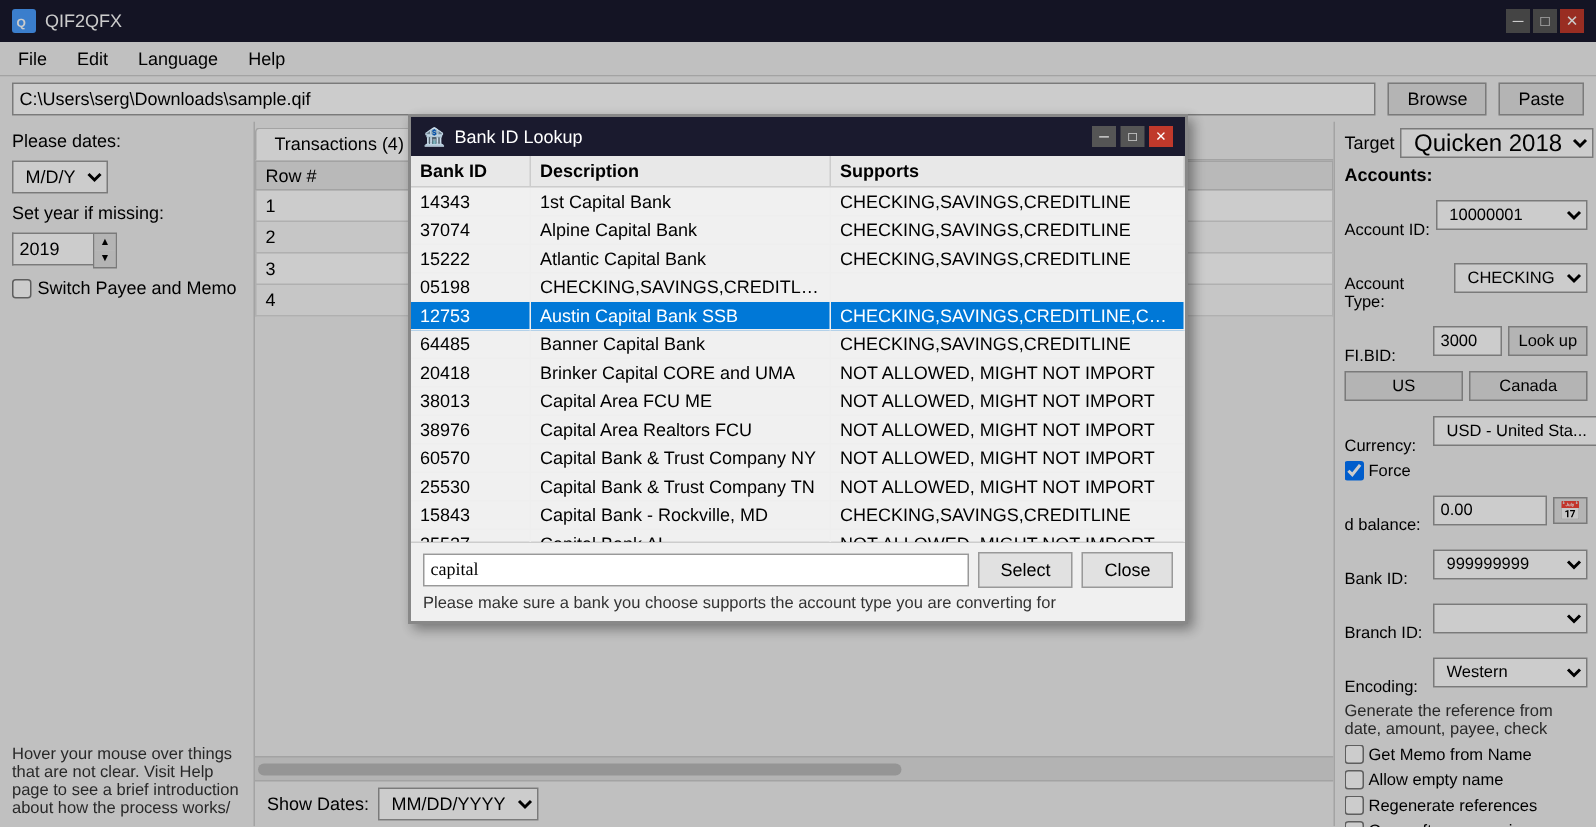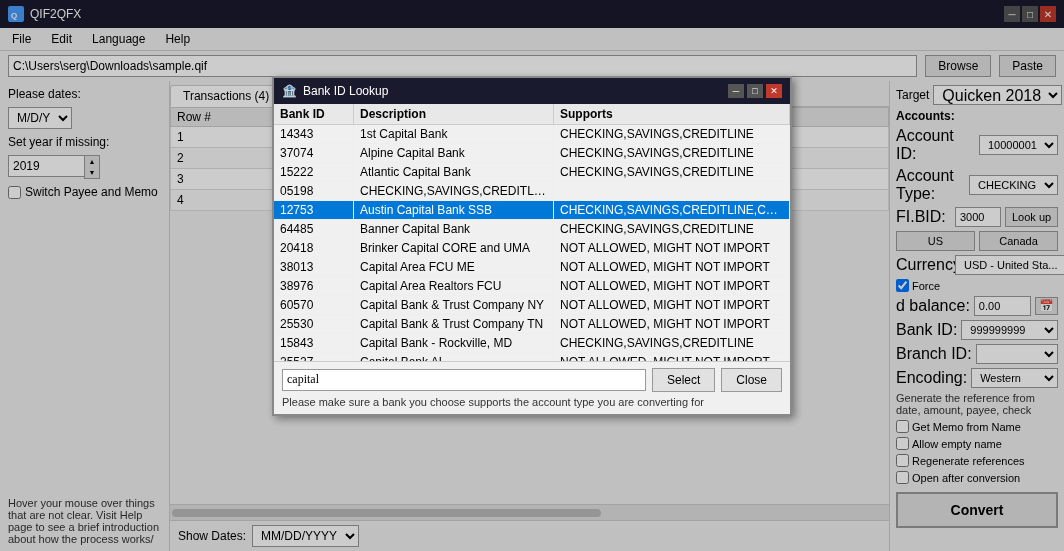--- a/index.html
+++ b/index.html
@@ -232,21 +232,21 @@
       display: flex;
       flex-direction: column;
       gap: 4px;
       overflow-y: auto;
     }
     .right-row {
       display: flex;
       align-items: center;
       gap: 4px;
     }
-    .right-row label { font-size: 16px; min-width: 55px; }
+    .right-row label { font-size: 11px; min-width: 55px; margin-top: 20px; }
     .right-row select, .right-row input { flex: 1; height: 20px; font-size: 11px; }
     .target-row {
       display: flex;
       align-items: center;
       gap: 4px;
     }
     .lookup-btn {
       height: 20px;
       padding: 0 6px;
       font-size: 11px;
@@ -453,21 +453,21 @@
 
     <div class="left-panel">
       <div class="label">Please dates:</div>
       <div class="input-dates-row">
         <select>
           <option>M/D/Y</option>
         </select>
       </div>
       <div class="label">Set year if missing:</div>
       <div class="spinner-input">
-        <input type="text" value="2019" style="width: 76px;">
+        <input type="text" value="2019" style="width: 54px;">
         <div class="spinner-btns">
           <button class="spinner-btn">▲</button>
           <button class="spinner-btn">▼</button>
         </div>
       </div>
       <div class="checkbox-row">
         <input type="checkbox" style="">
         <label>Switch Payee and Memo</label>
       </div>
       <div class="info-text">Hover your mouse over things that are not clear. Visit Help page to see a brief introduction about how the process works/</div>

